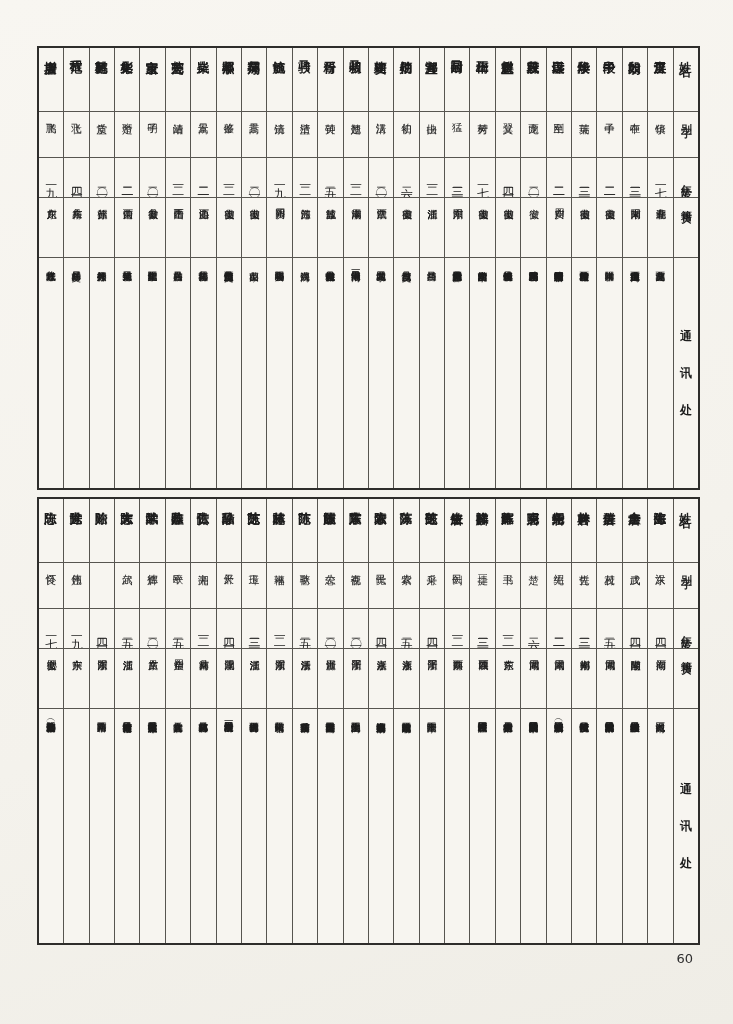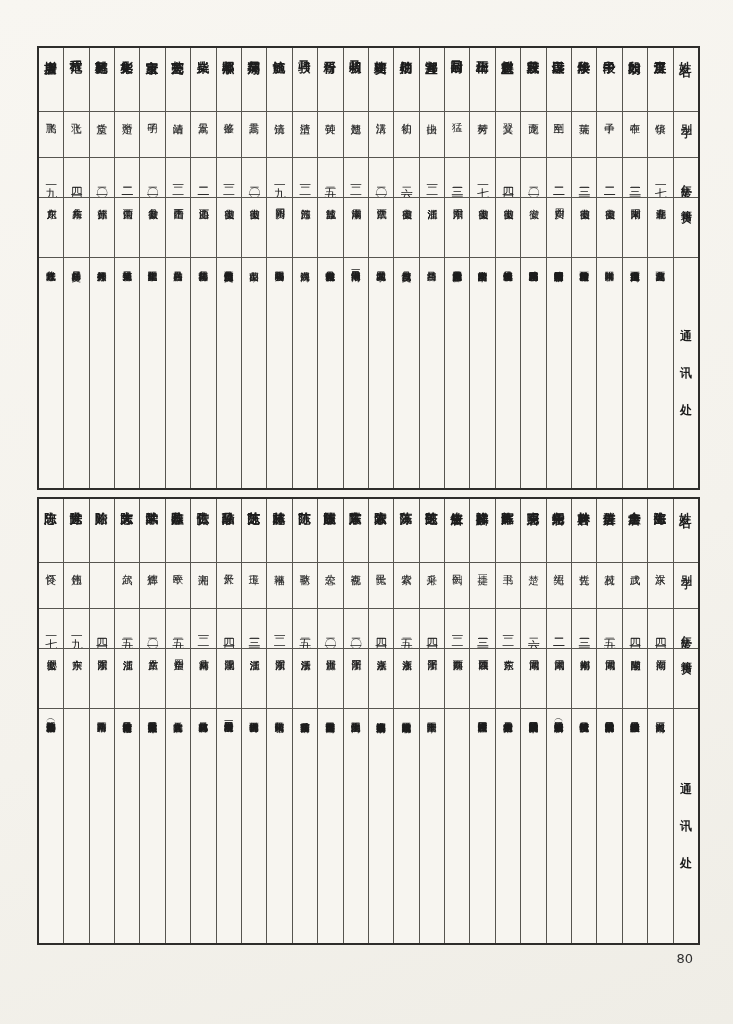--- a/index.html
+++ b/index.html
@@ -990,14 +990,14 @@
         </div>
     <div class="cell native">
           <span>安徽合肥</span>
         </div>
     <div class="cell addr">
           <span>合肥南乡烟墩集马秦森转（政治）</span>
         </div>
   </div>
 </div>
 
-  <div class="page-number">80</div>
+  <div class="page-number">60</div>
 </div>
 
 </body></html>

